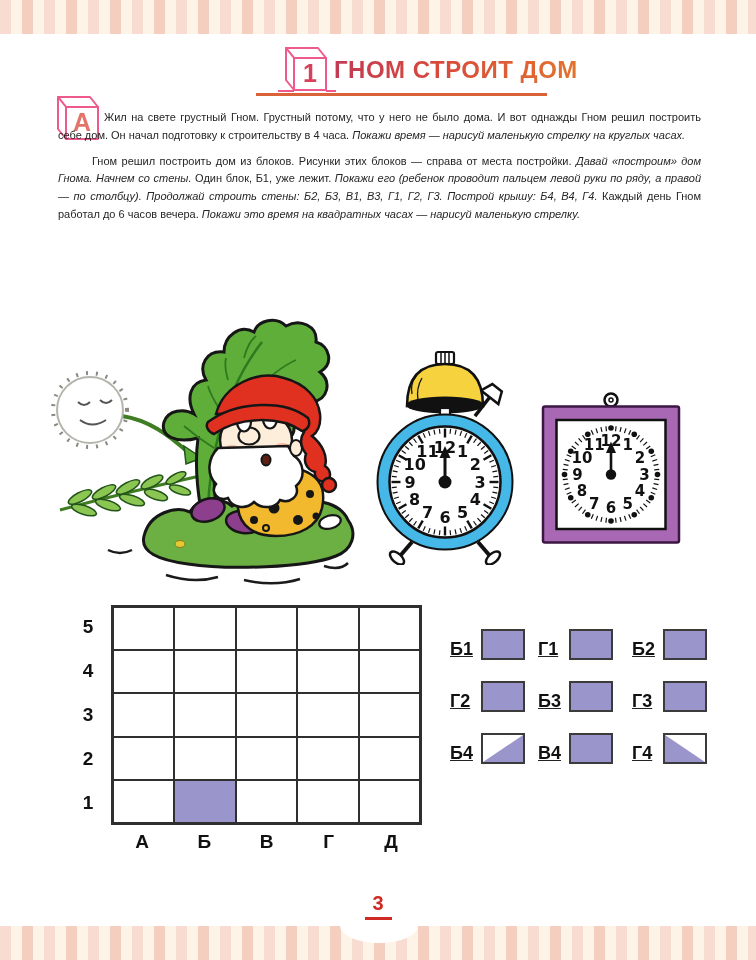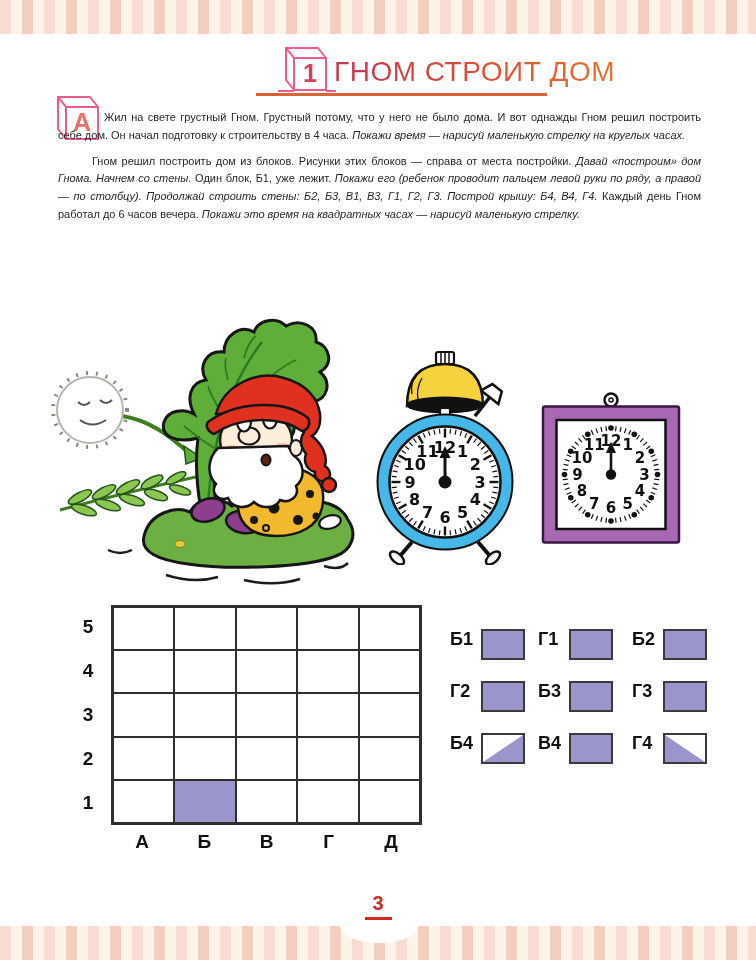--- a/index.html
+++ b/index.html
@@ -11,21 +11,21 @@
   .band.bottom{bottom:0;height:34px;}
   .page-tab{position:absolute;left:340px;top:926px;width:78px;height:17px;background:#fff;z-index:2;
             border-radius:0 0 39px 39px / 0 0 17px 17px;}
   .page-num{position:absolute;left:350px;top:892px;width:56px;text-align:center;z-index:3;
             font-size:20px;font-weight:bold;color:#cf2b22;}
   .page-num-line{position:absolute;left:365px;top:917px;width:27px;height:3px;background:#cf2b22;z-index:3;}
 
   .cube-svg{position:absolute;}
   .cube-title{left:278px;top:44px;}
   .cube-task{left:52px;top:93px;}
-  .title{position:absolute;left:334px;top:56px;font-size:28px;font-weight:normal;letter-spacing:.5px;
+  .title{position:absolute;left:334px;top:56px;font-size:24px;font-weight:bold;letter-spacing:.5px;
          background:linear-gradient(90deg,#c23a54 0%,#d94a3a 45%,#e2742e 100%);
          -webkit-background-clip:text;background-clip:text;color:transparent;}
   .title-underline{position:absolute;left:256px;top:93px;width:291px;height:2.5px;background:#d96336;}
 
   .text-block{position:absolute;left:58px;top:109px;width:643px;text-align:justify;
               font-size:11px;line-height:17.8px;color:#262626;}
   .text-block p{margin:0;}
   .text-block p.p1{text-indent:46px;}
   .text-block p.p2{text-indent:34px;margin-top:8px;}
 
@@ -37,21 +37,21 @@
             border:2.5px solid #2f2f2f;display:grid;grid-template-columns:repeat(5,1fr);grid-template-rows:repeat(5,1fr);}
   .gcell{border:1px solid #2f2f2f;background:#fff;}
   .grid-rowlabels{position:absolute;left:74px;top:605px;width:28px;height:220px;display:flex;flex-direction:column;}
   .grid-rowlabels span{flex:1;display:flex;align-items:center;justify-content:center;
                        font-size:19px;font-weight:bold;color:#111;}
   .grid-collabels{position:absolute;left:111px;top:831px;width:311px;display:flex;}
   .grid-collabels span{flex:1;text-align:center;font-size:19px;font-weight:bold;color:#111;}
 
   .blocks-panel{position:absolute;left:450px;top:618px;display:grid;
                 grid-template-columns:88px 94px 88px;grid-auto-rows:52px;align-items:center;}
-  .block-item{display:flex;align-items:flex-start;gap:7px;}
+  .block-item{display:flex;align-items:flex-end;gap:7px;text-decoration:underline;}
   .block-label{min-width:24px;font-size:18px;font-weight:bold;color:#111;}
 </style>
 </head>
 <body>
 
 <div class="page">
 
   <div class="band top"></div>
   <div class="band bottom"></div>
   <div class="page-tab"></div>

